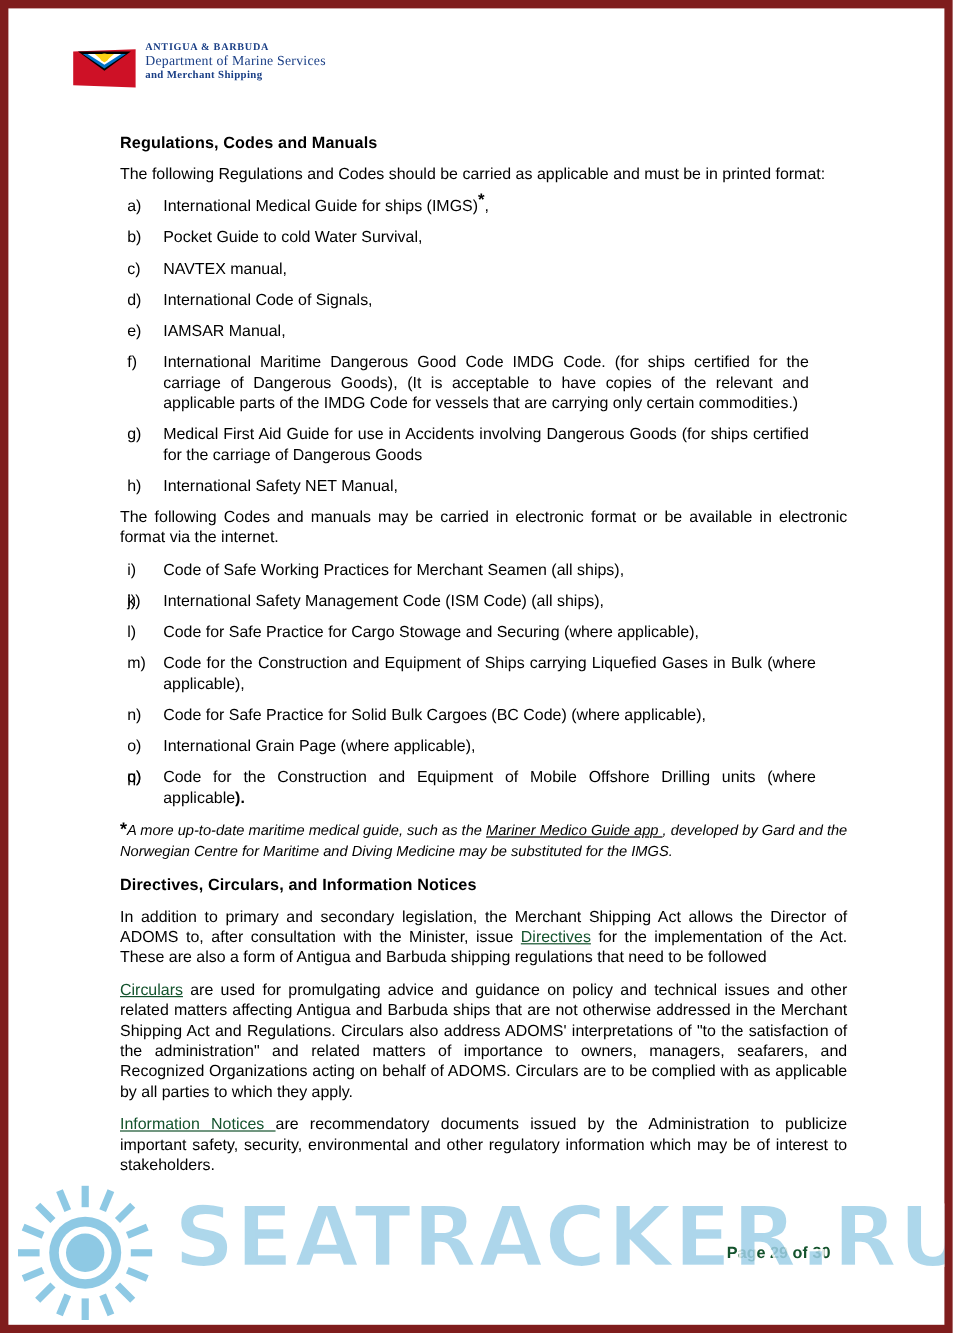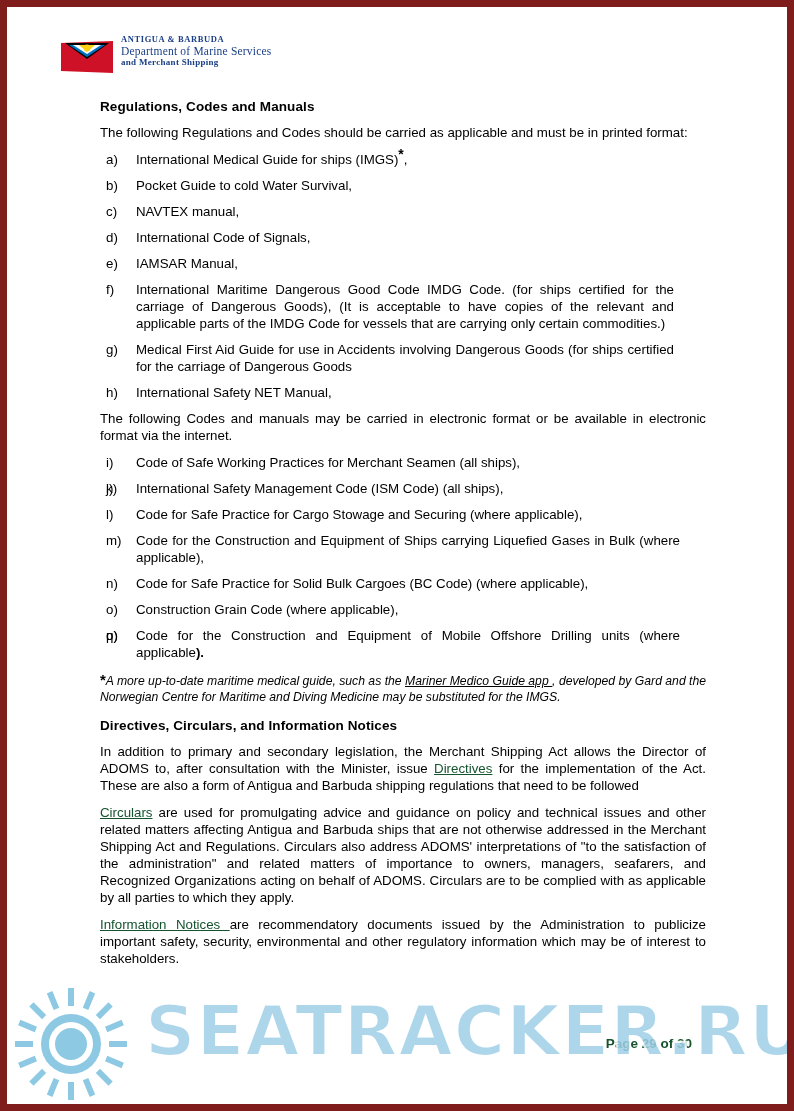--- a/index.html
+++ b/index.html
@@ -65,21 +65,21 @@
   
   .content {
     position: absolute;
     left: 93px;
     top: 92px;
     width: 606px;
   }
   h2.section-heading {
     font-size: 13.5px;
     font-weight: bold;
-    margin: 0 0 10px 0;
+    margin: 12px 0 10px 0;
     letter-spacing: 0.1px;
   }
   p.para {
     font-size: 13.3px;
     line-height: 1.28;
     margin: 0 0 10px 0;
     text-align: justify;
   }
   ol.alpha {
     list-style: none;
@@ -253,21 +253,21 @@
       <li>
         <span class="marker">m)</span>
         <span>Code for the Construction and Equipment of Ships carrying Liquefied Gases in Bulk (where applicable),</span>
       </li>
       <li>
         <span class="marker">n)</span>
         <span>Code for Safe Practice for Solid Bulk Cargoes (BC Code) (where applicable),</span>
       </li>
       <li>
         <span class="marker">o)</span>
-        <span>Construction Grain Code (where applicable),</span>
+        <span>International Grain Page (where applicable),</span>
       </li>
       <li>
         <span class="marker">p)</span>
       </li>
       <li>
         <span class="marker">q)</span>
         <span>Code for the Construction and Equipment of Mobile Offshore Drilling units (where applicable</span><span class="bold">).</span>
       </li>
     </ol>
 

